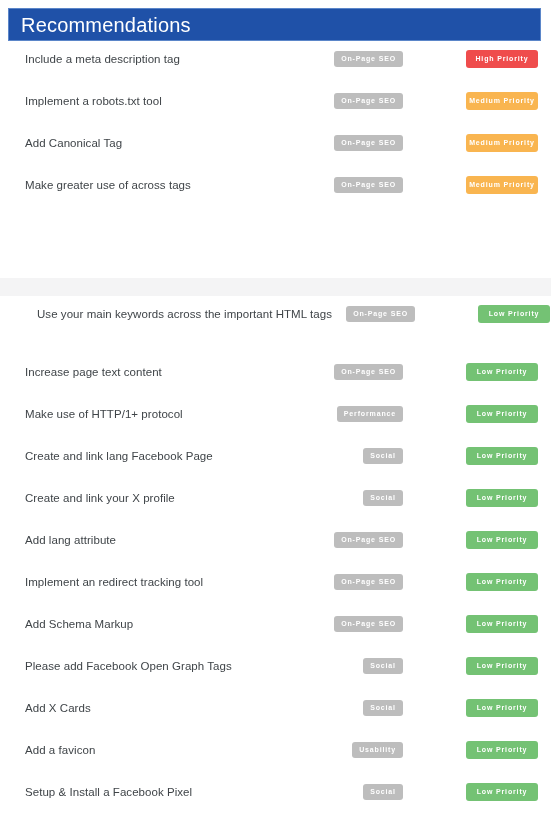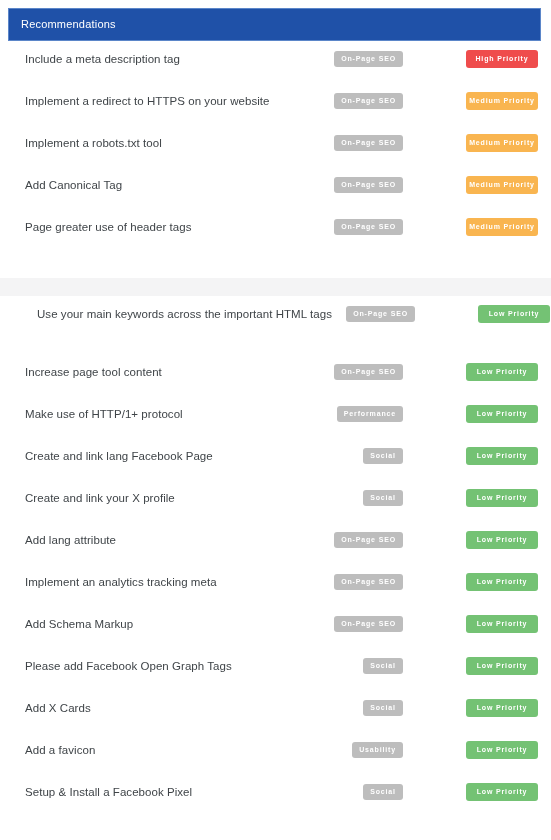--- a/index.html
+++ b/index.html
@@ -31,21 +31,21 @@
     right: 10px;
     height: 33px;
     background: #1f51a8;
     border: 1px solid #5b86c9;
     box-sizing: border-box;
     display: flex;
     align-items: center;
   }
   .panel-header-title {
     color: #ffffff;
-    font-size: 11px;
+    font-size: 20px;
     font-weight: 400;
     letter-spacing: 0.2px;
     padding-left: 12px;
     line-height: 1;
   }
 
   
   .section {
     position: absolute;
     left: 0;
@@ -139,48 +139,43 @@
 
   <div class="divider-band"></div>
 
   <div class="section" id="section-0">
       <div class="rec-row">
         <div class="rec-label">Include a meta description tag</div>
         <div class="rec-category-cell"><span class="badge badge-category">On-Page SEO</span></div>
         <div class="rec-priority-cell"><span class="badge badge-priority high">High Priority</span></div>
       </div>
       <div class="rec-row">
-        <div class="rec-label">Implement a redirect to HTTPS on your website</div>
+        <div class="rec-label">Implement a robots.txt tool</div>
         <div class="rec-category-cell"><span class="badge badge-category">On-Page SEO</span></div>
         <div class="rec-priority-cell"><span class="badge badge-priority medium">Medium Priority</span></div>
       </div>
       <div class="rec-row">
-        <div class="rec-label">Implement a robots.txt tool</div>
+        <div class="rec-label">Add Canonical Tag</div>
         <div class="rec-category-cell"><span class="badge badge-category">On-Page SEO</span></div>
         <div class="rec-priority-cell"><span class="badge badge-priority medium">Medium Priority</span></div>
       </div>
       <div class="rec-row">
-        <div class="rec-label">Add Canonical Tag</div>
-        <div class="rec-category-cell"><span class="badge badge-category">On-Page SEO</span></div>
-        <div class="rec-priority-cell"><span class="badge badge-priority medium">Medium Priority</span></div>
-      </div>
-      <div class="rec-row">
-        <div class="rec-label">Page greater use of header tags</div>
+        <div class="rec-label">Make greater use of across tags</div>
         <div class="rec-category-cell"><span class="badge badge-category">On-Page SEO</span></div>
         <div class="rec-priority-cell"><span class="badge badge-priority medium">Medium Priority</span></div>
       </div>
     </div>
   <div class="section" id="section-1">
       <div class="rec-row tall">
         <div class="rec-label">Use your main keywords across the important HTML tags</div>
         <div class="rec-category-cell"><span class="badge badge-category">On-Page SEO</span></div>
         <div class="rec-priority-cell"><span class="badge badge-priority low">Low Priority</span></div>
       </div>
       <div class="rec-row">
-        <div class="rec-label">Increase page tool content</div>
+        <div class="rec-label">Increase page text content</div>
         <div class="rec-category-cell"><span class="badge badge-category">On-Page SEO</span></div>
         <div class="rec-priority-cell"><span class="badge badge-priority low">Low Priority</span></div>
       </div>
       <div class="rec-row">
         <div class="rec-label">Make use of HTTP/1+ protocol</div>
         <div class="rec-category-cell"><span class="badge badge-category">Performance</span></div>
         <div class="rec-priority-cell"><span class="badge badge-priority low">Low Priority</span></div>
       </div>
       <div class="rec-row">
         <div class="rec-label">Create and link lang Facebook Page</div>
@@ -191,21 +186,21 @@
         <div class="rec-label">Create and link your X profile</div>
         <div class="rec-category-cell"><span class="badge badge-category">Social</span></div>
         <div class="rec-priority-cell"><span class="badge badge-priority low">Low Priority</span></div>
       </div>
       <div class="rec-row">
         <div class="rec-label">Add lang attribute</div>
         <div class="rec-category-cell"><span class="badge badge-category">On-Page SEO</span></div>
         <div class="rec-priority-cell"><span class="badge badge-priority low">Low Priority</span></div>
       </div>
       <div class="rec-row">
-        <div class="rec-label">Implement an analytics tracking meta</div>
+        <div class="rec-label">Implement an redirect tracking tool</div>
         <div class="rec-category-cell"><span class="badge badge-category">On-Page SEO</span></div>
         <div class="rec-priority-cell"><span class="badge badge-priority low">Low Priority</span></div>
       </div>
       <div class="rec-row">
         <div class="rec-label">Add Schema Markup</div>
         <div class="rec-category-cell"><span class="badge badge-category">On-Page SEO</span></div>
         <div class="rec-priority-cell"><span class="badge badge-priority low">Low Priority</span></div>
       </div>
       <div class="rec-row">
         <div class="rec-label">Please add Facebook Open Graph Tags</div>

